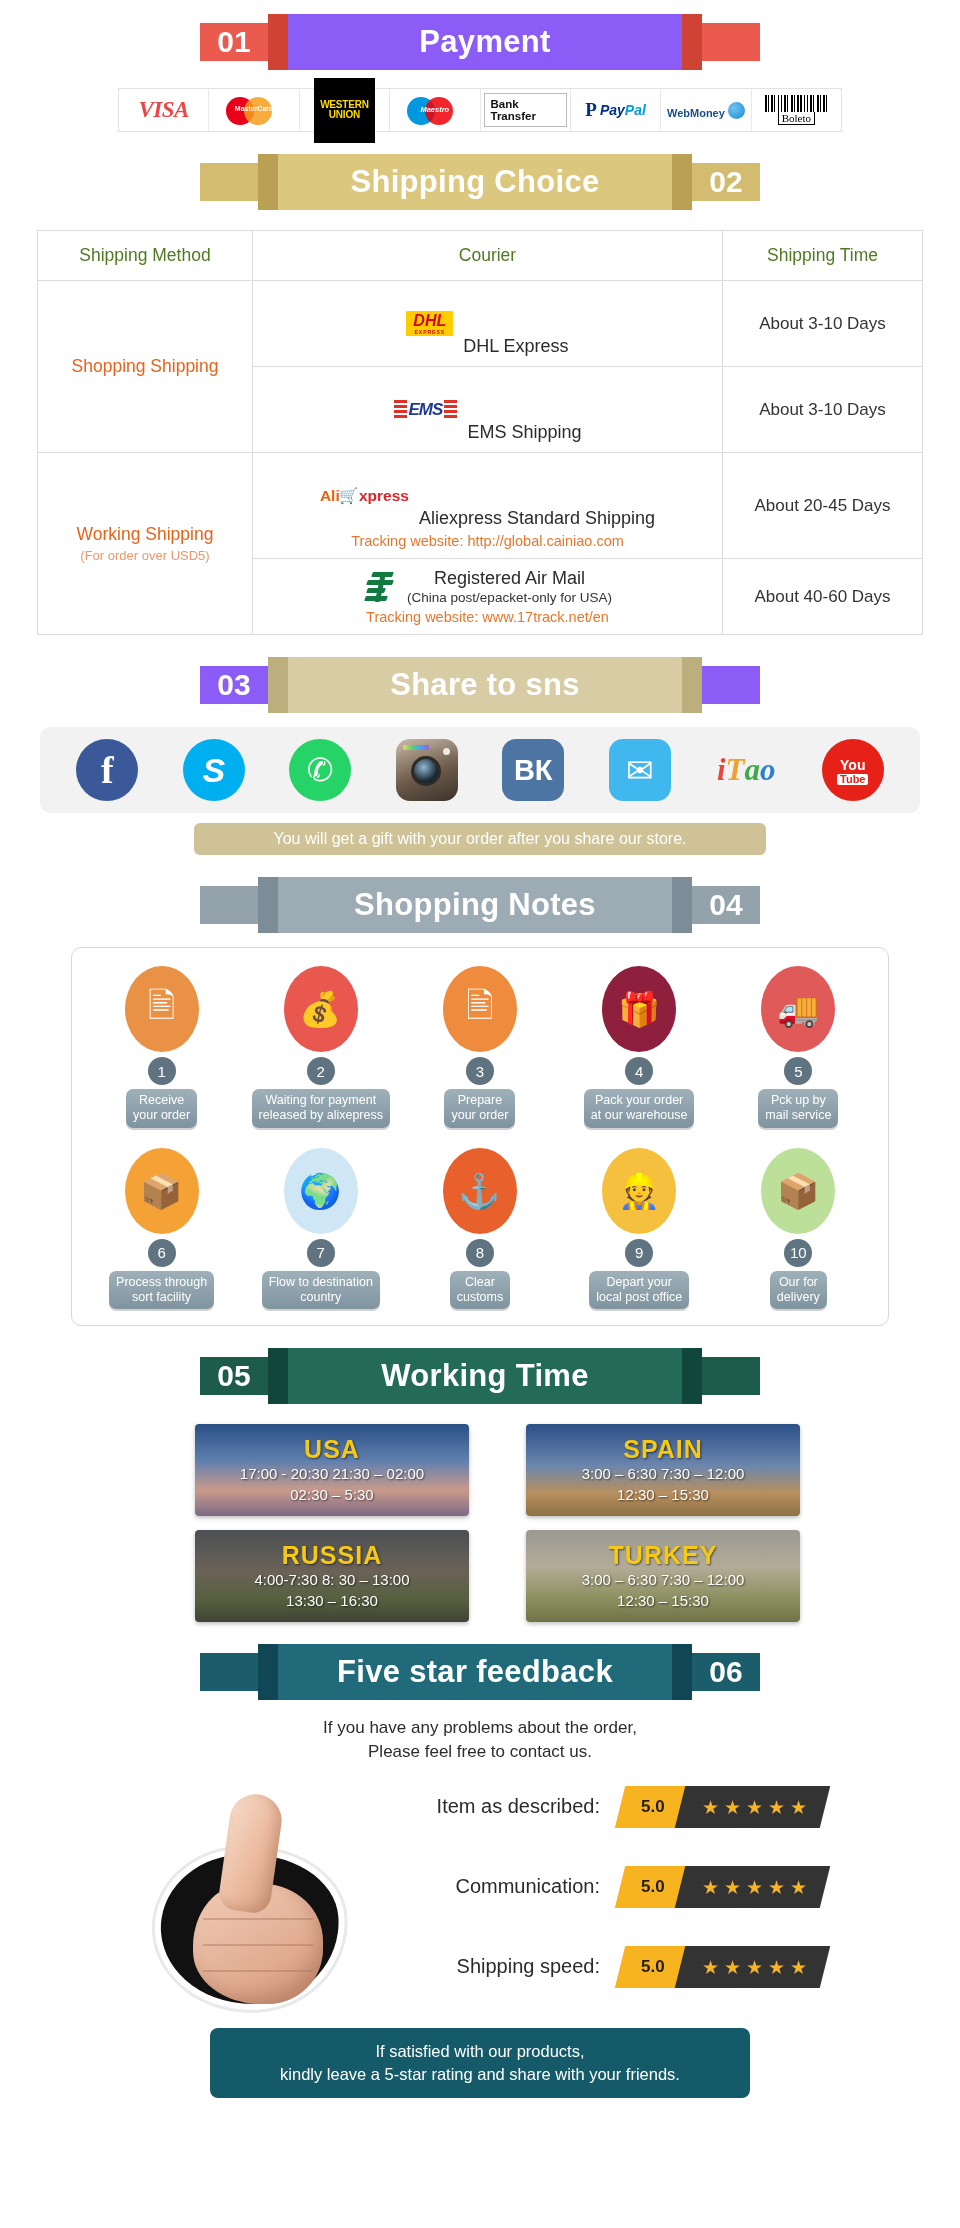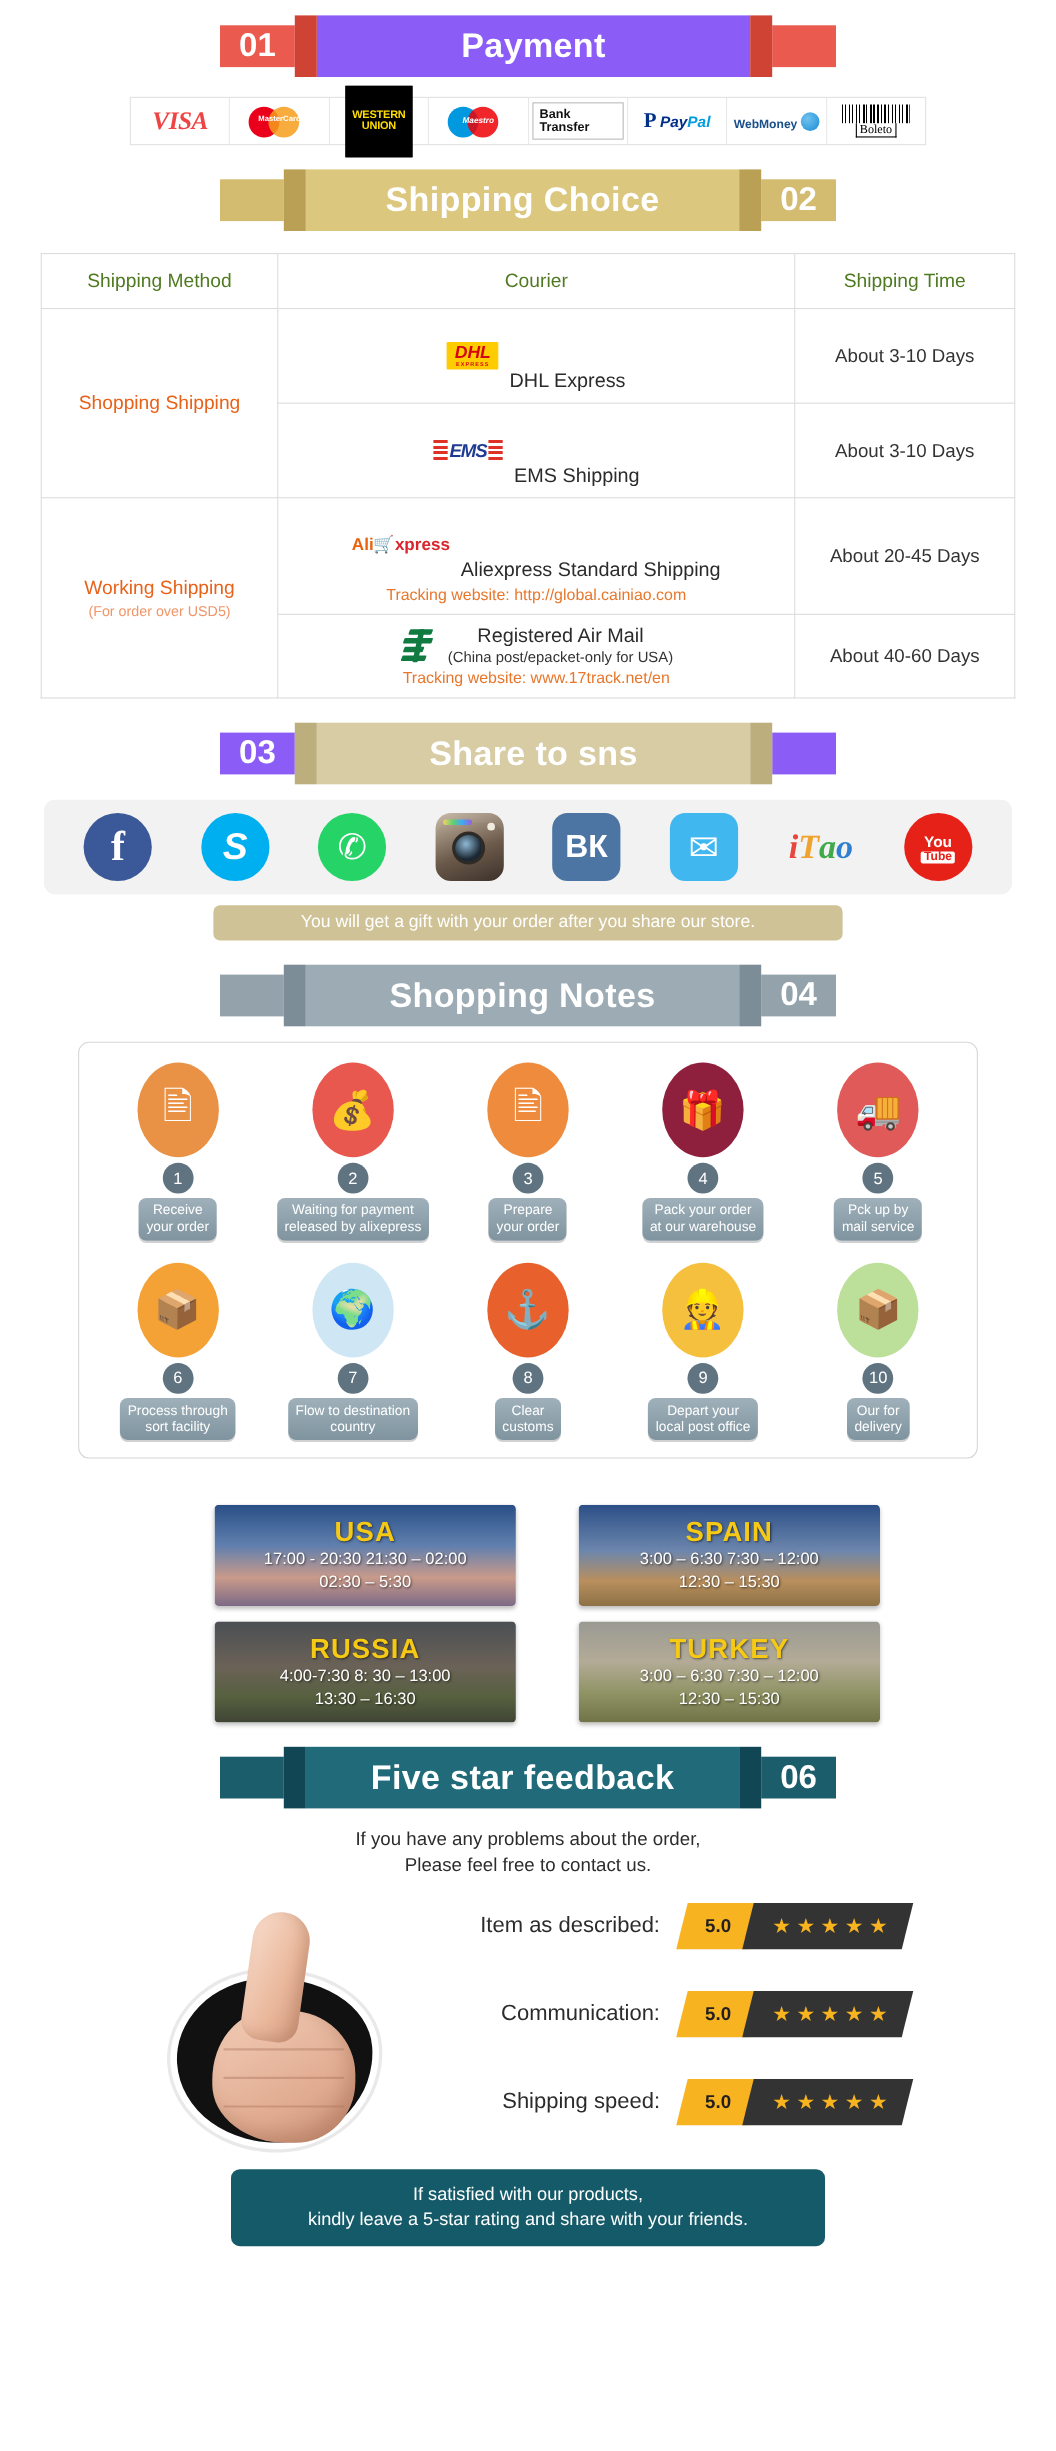--- a/index.html
+++ b/index.html
@@ -560,20 +560,27 @@
       </div>
       <div class="note">
         <div class="circ" style="background:#bcdf9a">📦</div>
         <div class="idx">10</div>
         <div class="lbl">Our for<br>delivery</div>
       </div>
     </div>
   </div>
 
   <div class="spacer-md"></div>
+  <div class="ribbon rb-green numleft">
+    <div class="num">05</div>
+    <div class="fold"></div>
+    <div class="center">Working Time</div>
+    <div class="fold"></div>
+    <div class="tail"></div>
+  </div>
 
   <div class="wt-grid">
     <div class="wt-card wt-usa">
       <div class="bg"></div>
       <div class="country">USA</div>
       <div class="times">
         <div>17:00 - 20:30  21:30 – 02:00</div>
         <div>02:30 – 5:30</div>
       </div>
     </div>

